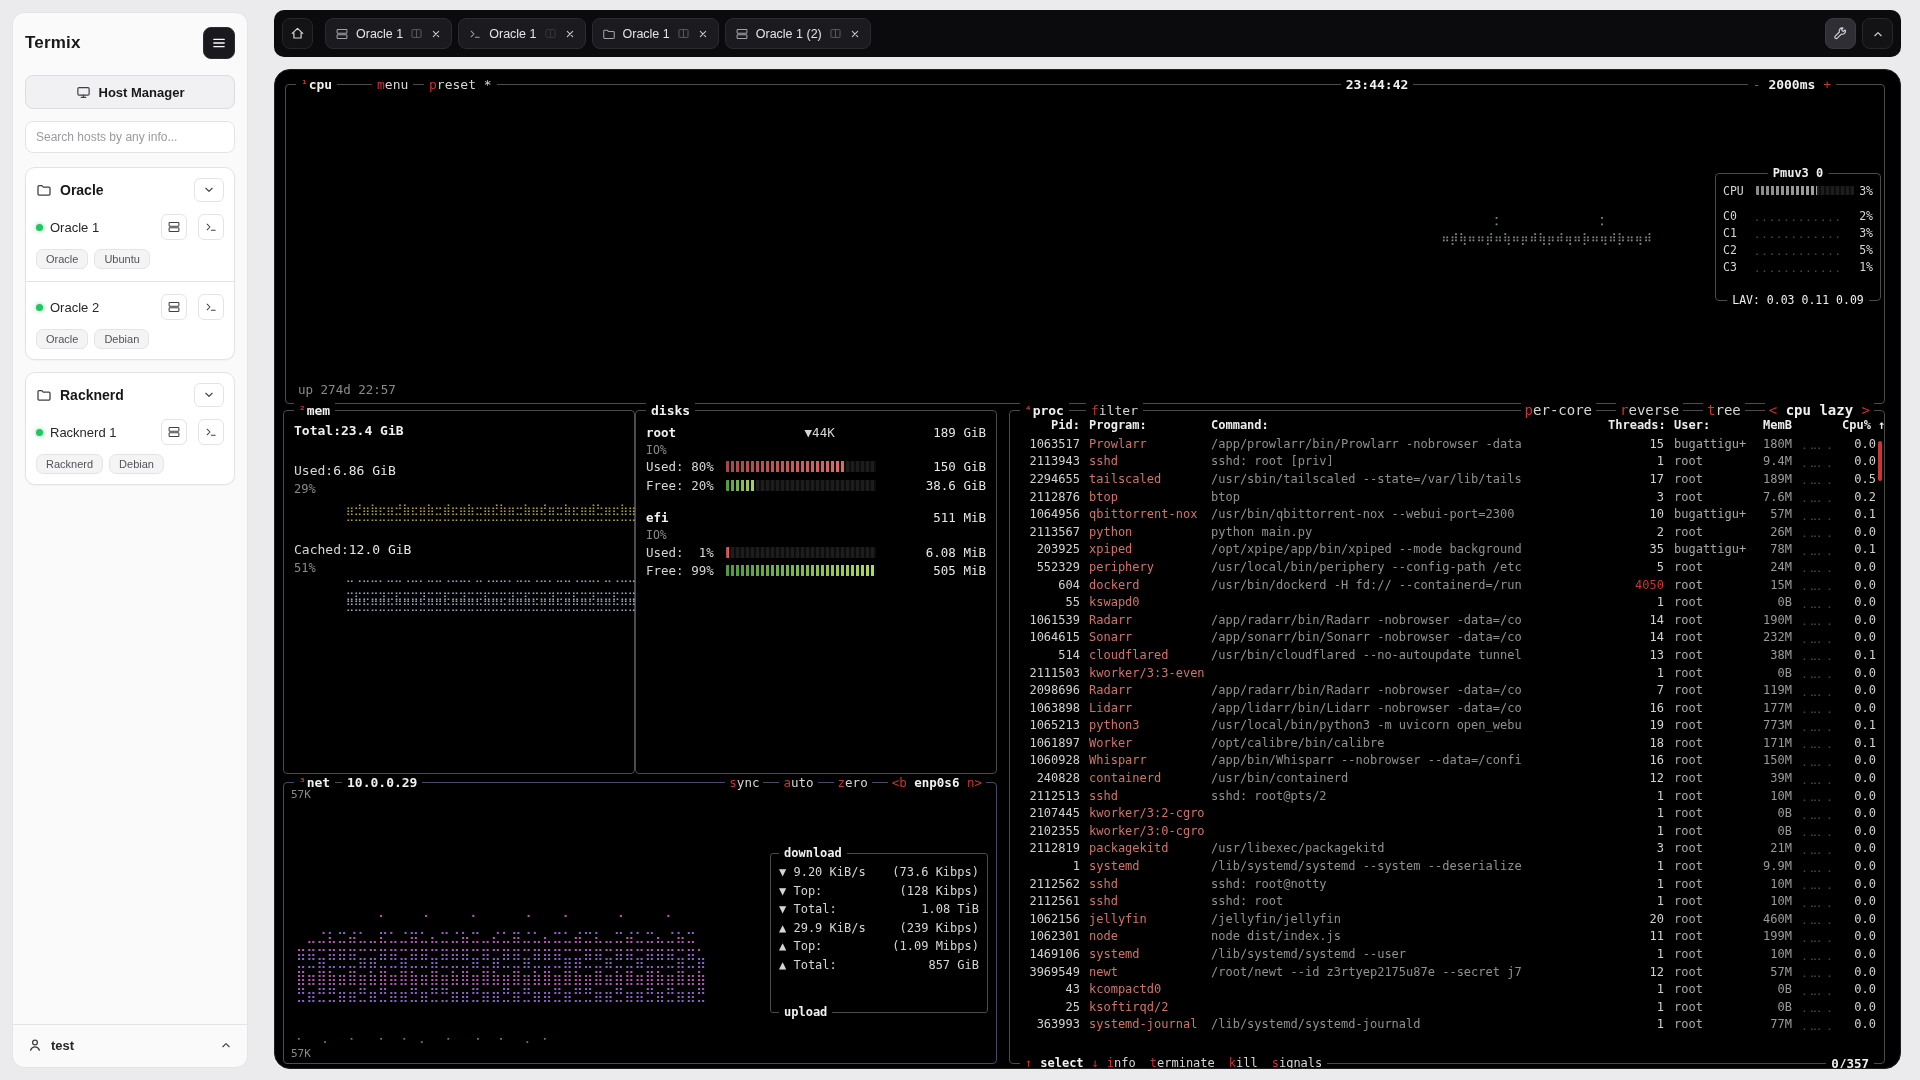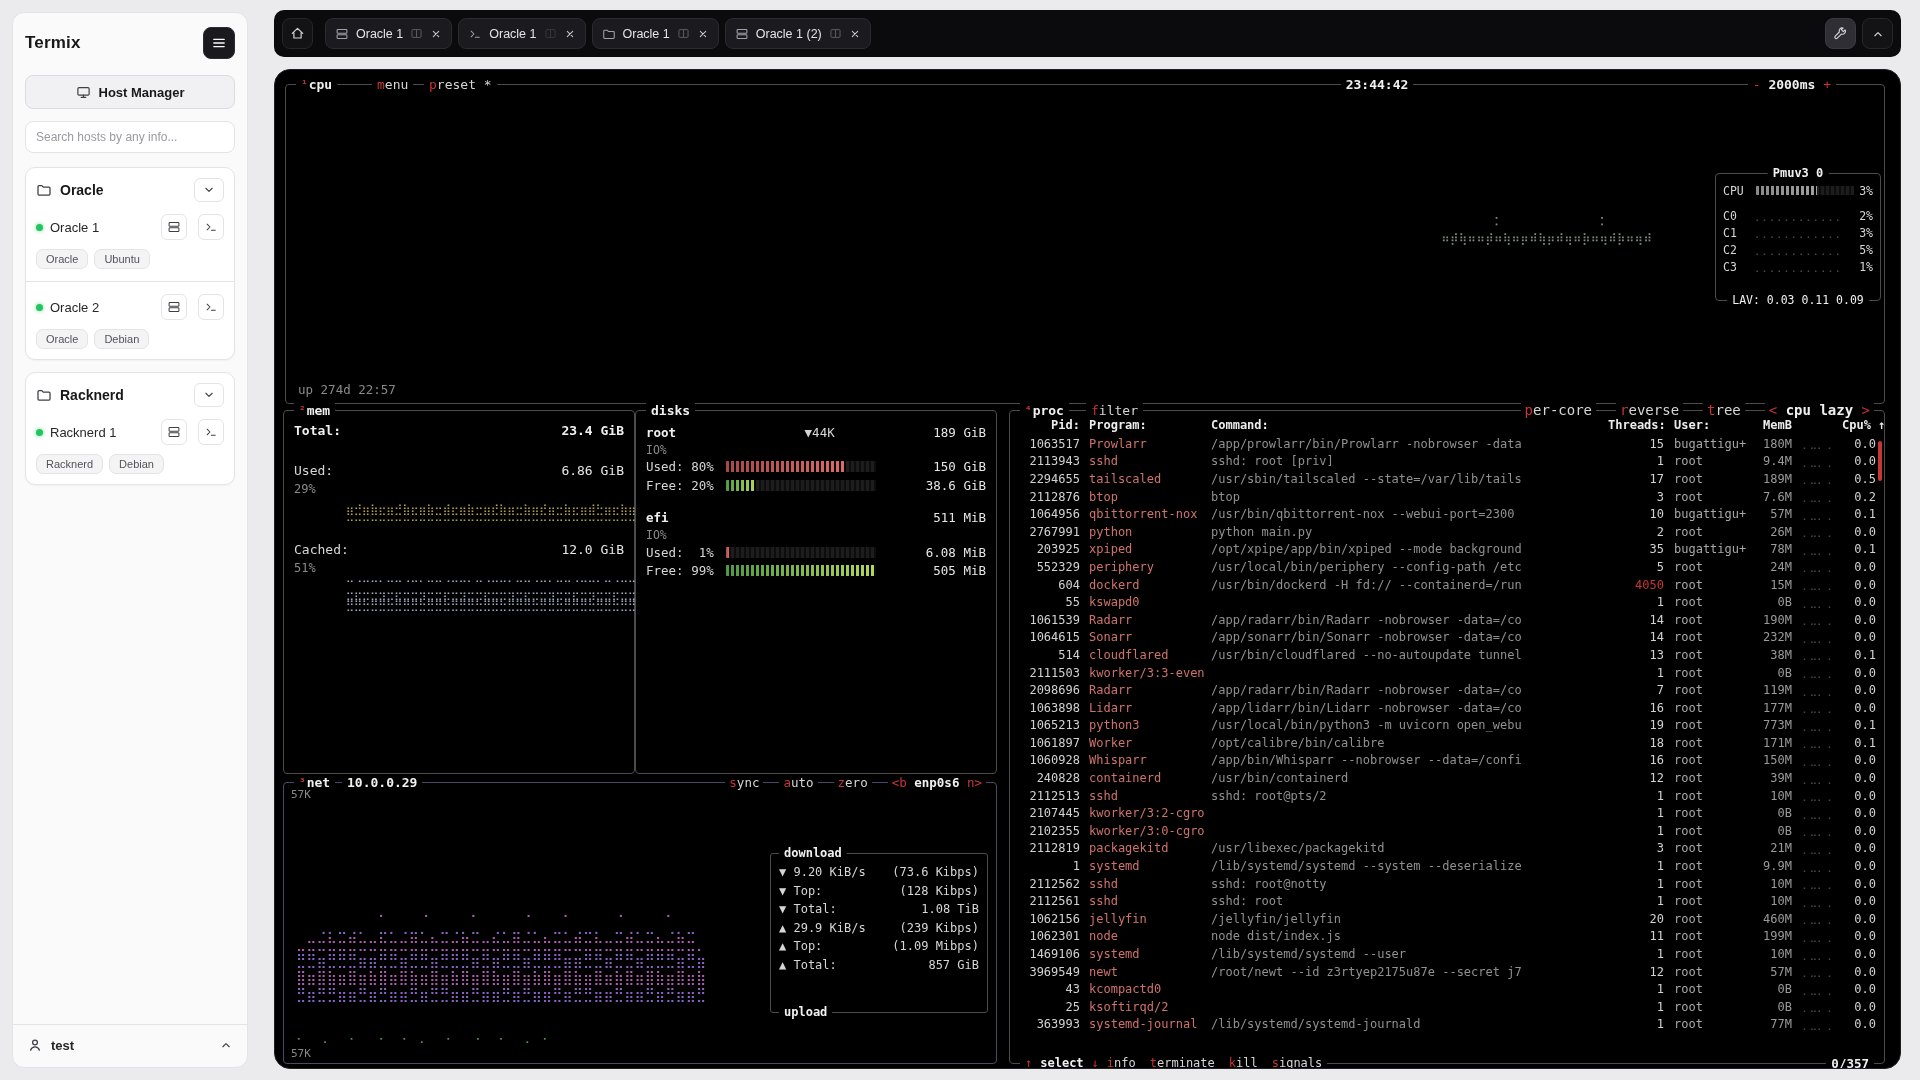--- a/index.html
+++ b/index.html
@@ -70,21 +70,21 @@
 .pmu-row{display:flex;align-items:center;font-size:11.5px;height:17px;padding:0 7px;white-space:nowrap}
 .pmu-row:first-of-type{margin-top:8px}
 .pmu-lbl{width:28px;color:var(--t-white)}
 .pmu-pct{margin-left:auto;color:var(--t-white)}
 .pmu-meter{flex:1;height:9px;margin:0 5px;background:repeating-linear-gradient(90deg,#1d1d1d 0 3px,#0d0d0d 3px 5px);border-radius:1px;overflow:hidden}
 .pmu-fill{display:block;height:100%;background:repeating-linear-gradient(90deg,transparent 0 3px,#000 3px 5px),linear-gradient(90deg,#8a8a8a,var(--gray-meter))}
 .pmu-dots{flex:1;margin:0 4px;color:var(--t-faint);font-size:10px;overflow:hidden;white-space:nowrap}
 
 
 .mem{left:8px;top:340px;width:352px;height:364px;padding:12px 10px 6px}
-.kv{display:flex;justify-content:space-between;font-size:13px;height:19px;color:var(--t-white);white-space:pre}
+.kv{display:flex;font-size:13px;height:19px;color:var(--t-white);white-space:pre}
 .kv .val{color:#e6e6e6}
 .kv.total .lbl,.kv.total .val{font-weight:700;color:var(--t-title)}
 .pct{font-size:12px;color:var(--t-dim);height:16px}
 .mem-sec{margin-top:21px}
 .mgraph{margin-left:52px;font-size:11px;line-height:11.5px;white-space:pre}
 .grow{white-space:pre}
 .g0{color:var(--mem-used)} .g1{color:var(--mem-avail)} .g2{color:var(--mem-cached)} .g3{color:var(--mem-free)}
 
 
 .disks{left:360px;top:340px;width:362px;height:364px;padding:12px 10px}
@@ -601,21 +601,21 @@
           <span class="c-prog">qbittorrent-nox</span>
           <span class="c-cmd">/usr/bin/qbittorrent-nox --webui-port=2300</span>
           <span class="c-thr">10</span>
           <span class="c-user">bugattigu+</span>
           <span class="c-mem">57M</span>
           <span class="c-dots">⡀⣀⡀⢀</span>
           <span class="c-cpu">0.1</span>
         </div>
 
         <div class="p-row">
-          <span class="c-pid">2767991</span>
+          <span class="c-pid">2113567</span>
           <span class="c-prog">python</span>
           <span class="c-cmd">python main.py</span>
           <span class="c-thr">2</span>
           <span class="c-user">root</span>
           <span class="c-mem">26M</span>
           <span class="c-dots">⡀⣀⡀⢀</span>
           <span class="c-cpu">0.0</span>
         </div>
 
         <div class="p-row">

